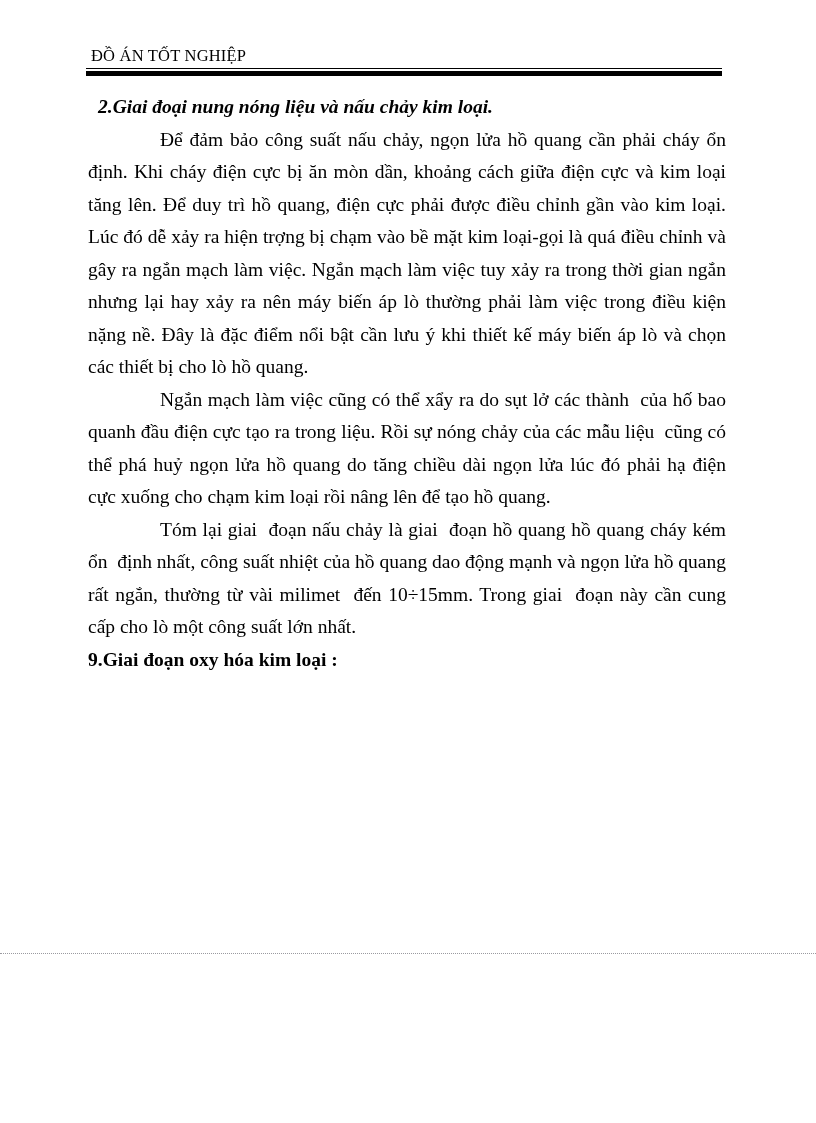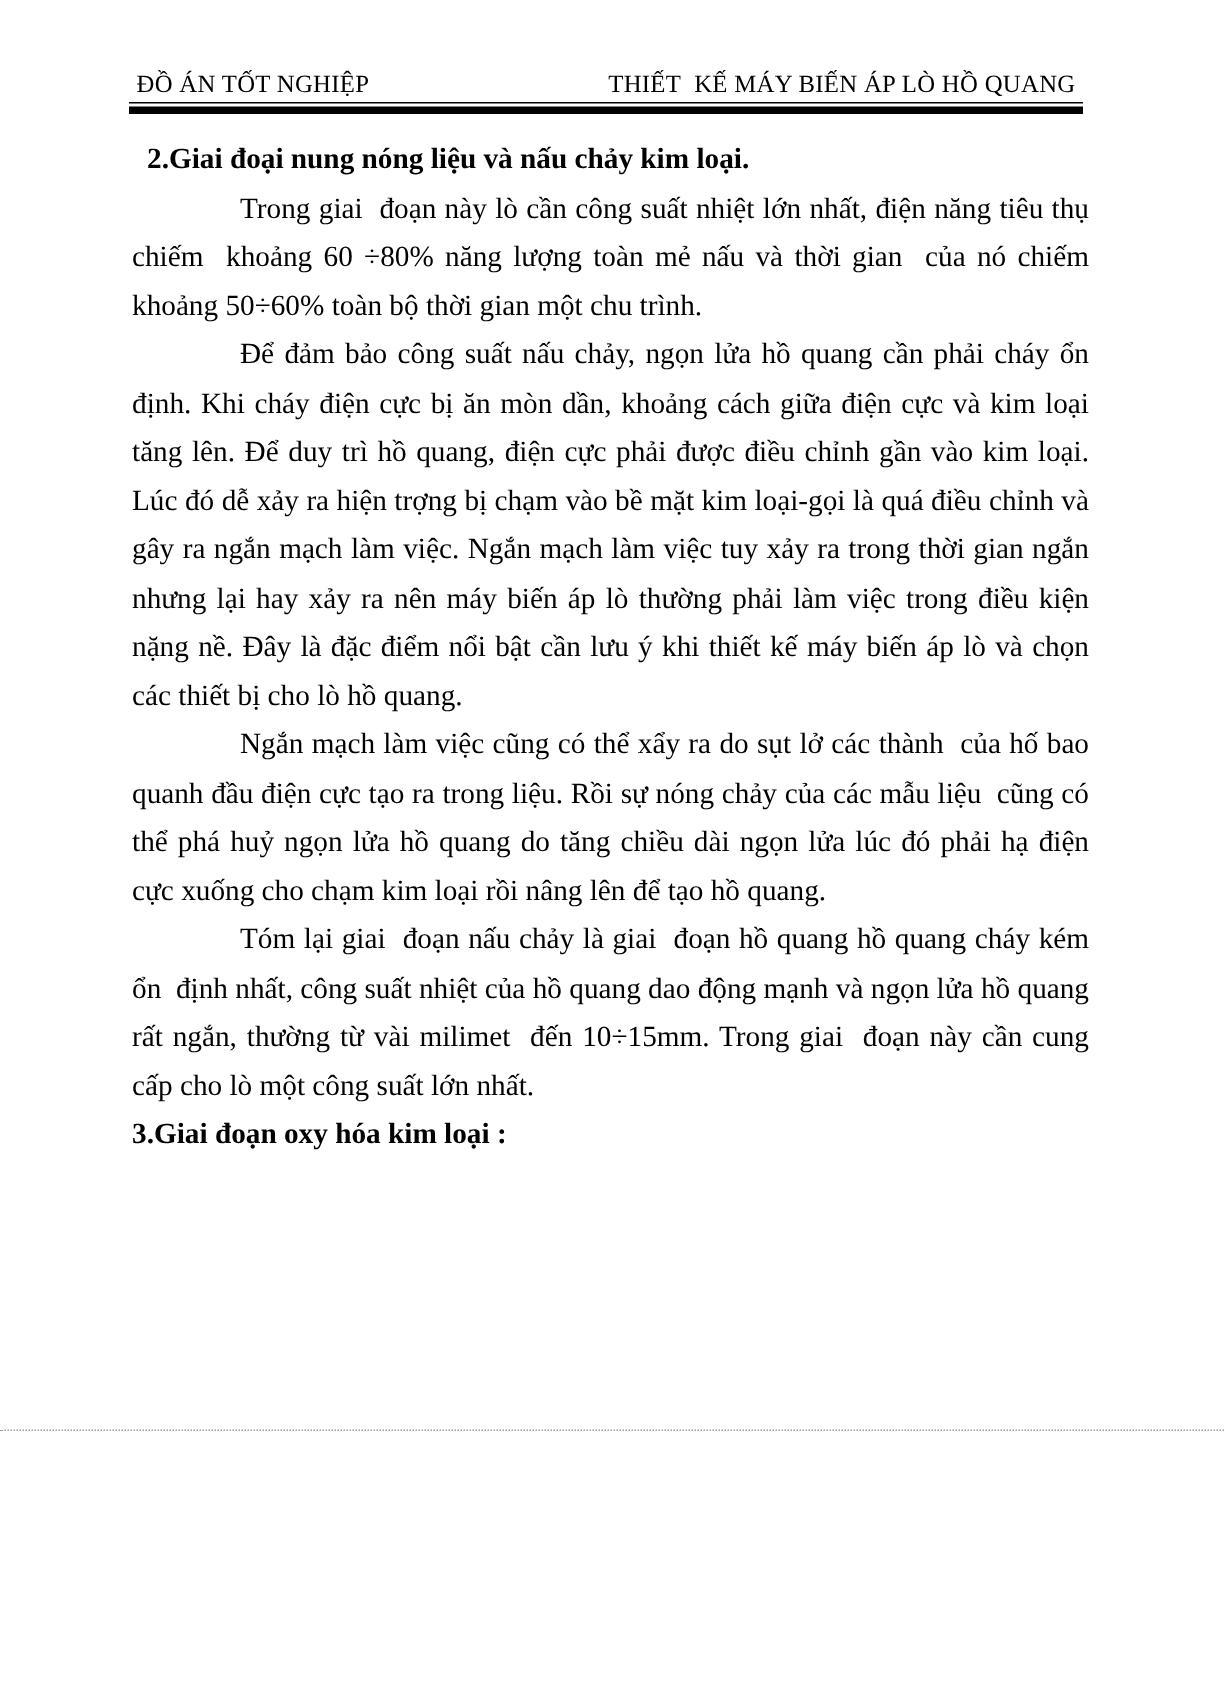--- a/index.html
+++ b/index.html
@@ -57,20 +57,21 @@
     margin: 0;
     text-indent: 72px;
   }
   .heading {
     margin: 0;
     font-weight: bold;
     text-indent: 0;
   }
   .heading.indented {
     margin-left: 10px;
+    font-style: italic;
   }
 
   
   .footer {
     position: absolute;
     top: 1046px;
     left: 106px;
     width: 591px;
   }
   .footer .rule-thick { height: 4px; }
@@ -100,33 +101,31 @@
   }
 </style>
 </head>
 <body>
 
 <div class="page">
 
   <div class="header">
     <div class="header-row">
       <span>ĐỒ ÁN TỐT NGHIỆP</span>
-      <span>THIẾT&nbsp; KẾ MÁY BIẾN ÁP LÒ HỒ QUANG</span>
     </div>
     <div class="rule-thin"></div>
     <div class="rule-thick"></div>
   </div>
 
   <div class="body-text">
     <p class="heading indented">2.Giai đoại nung nóng liệu và nấu chảy kim loại.</p>
-    <p class="para">Trong giai&nbsp; đoạn này lò cần công suất nhiệt lớn nhất, điện năng tiêu thụ chiếm&nbsp; khoảng 60 ÷80% năng lượng toàn mẻ nấu và thời gian&nbsp; của nó chiếm khoảng 50÷60% toàn bộ thời gian một chu trình.</p>
     <p class="para">Để đảm bảo công suất nấu chảy, ngọn lửa hồ quang cần phải cháy ổn định. Khi cháy điện cực bị ăn mòn dần, khoảng cách giữa điện cực và kim loại tăng lên. Để duy trì hồ quang, điện cực phải được điều chỉnh gần vào kim loại. Lúc đó dễ xảy ra hiện trợng bị chạm vào bề mặt kim loại-gọi là quá điều chỉnh và gây ra ngắn mạch làm việc. Ngắn mạch làm việc tuy xảy ra trong thời gian ngắn nhưng lại hay xảy ra nên máy biến áp lò thường phải làm việc trong điều kiện nặng nề. Đây là đặc điểm nổi bật cần lưu ý khi thiết kế máy biến áp lò và chọn các thiết bị cho lò hồ quang.</p>
     <p class="para">Ngắn mạch làm việc cũng có thể xẩy ra do sụt lở các thành&nbsp; của hố bao quanh đầu điện cực tạo ra trong liệu. Rồi sự nóng chảy của các mẫu liệu&nbsp; cũng có thể phá huỷ ngọn lửa hồ quang do tăng chiều dài ngọn lửa lúc đó phải hạ điện cực xuống cho chạm kim loại rồi nâng lên để tạo hồ quang.</p>
     <p class="para">Tóm lại giai&nbsp; đoạn nấu chảy là giai&nbsp; đoạn hồ quang hồ quang cháy kém ổn&nbsp; định nhất, công suất nhiệt của hồ quang dao động mạnh và ngọn lửa hồ quang rất ngắn, thường từ vài milimet&nbsp; đến 10÷15mm. Trong giai&nbsp; đoạn này cần cung cấp cho lò một công suất lớn nhất.</p>
-    <p class="heading">3.Giai đoạn oxy hóa kim loại :</p>
+    <p class="heading">9.Giai đoạn oxy hóa kim loại :</p>
   </div>
 
   <div class="footer">
     <div class="rule-thin"></div>
     <div class="rule-thick"></div>
     <div class="footer-row">
       <span>NGUYỄN&nbsp; TÙNG LÂM</span>
       <span>THIẾT&nbsp; BỊ ĐIỆN- ĐIỆN TỬ 1-K46</span>
     </div>
   </div>

